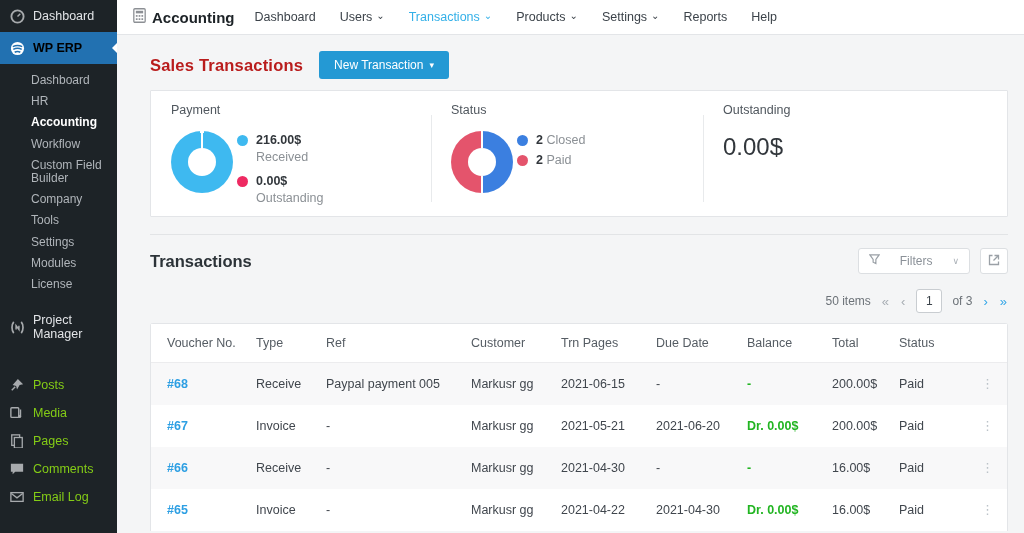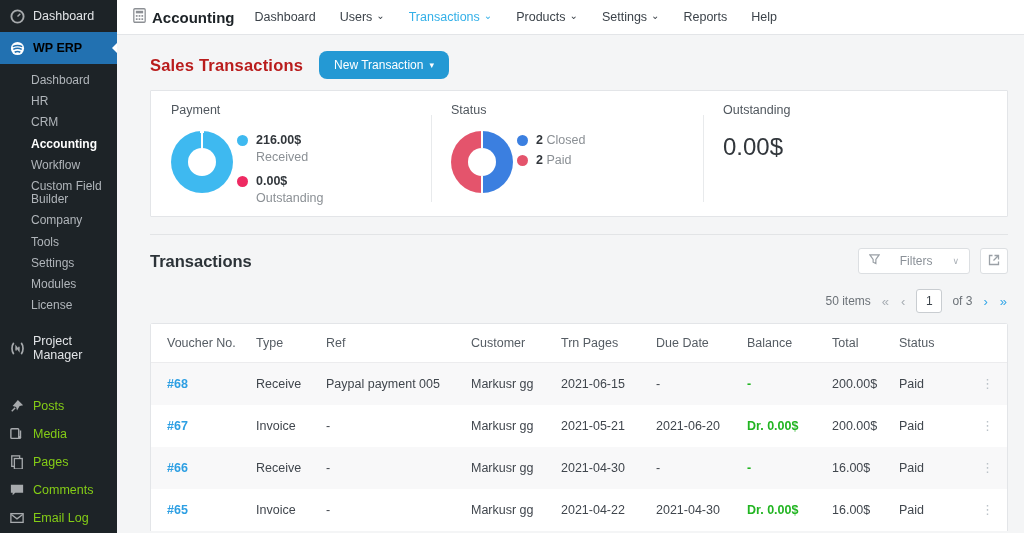--- a/index.html
+++ b/index.html
@@ -27,21 +27,21 @@
   .app-title { display:flex; align-items:center; gap:6px; font-size:15px; font-weight:bold; color:#1d2327; }
   .topnav { display:flex; list-style:none; gap:24px; font-size:12.5px; color:#3c434a; }
   .topnav li { display:flex; align-items:center; gap:4px; cursor:pointer; }
   .topnav li .caret { font-size:10px; color:inherit; margin-top:-3px; }
   .topnav li.active { color:#33b0e8; }
 
   .content { flex:1; padding:0 16px 0 33px; overflow:hidden; }
 
   .page-head { display:flex; align-items:center; gap:16px; margin-top:15px; height:30px; }
   .page-title { font-size:16.5px; font-weight:bold; color:#b91c1c; letter-spacing:.2px; }
-  .btn-primary { background:#2499d4; color:#fff; border:none; border-radius:8px; font-size:12px; padding:7px 15px; cursor:pointer; display:flex; align-items:center; gap:6px; font-family:inherit; }
+  .btn-primary { background:#2499d4; color:#fff; border:none; border-radius:3px; font-size:12px; padding:7px 15px; cursor:pointer; display:flex; align-items:center; gap:6px; font-family:inherit; }
   .btn-primary .arrow { font-size:9px; }
 
   
   .summary-card { margin-top:10px; background:#fff; border:1px solid #e3e5e8; border-radius:1px; height:127px; display:flex; }
   .sum-col { padding:12px 0 12px 20px; position:relative; }
   .sum-col.payment { width:280px; }
   .sum-col.status { width:272px; }
   .sum-col.outstanding { flex:1; }
   .sum-col + .sum-col::before { content:""; position:absolute; left:0; top:24px; bottom:14px; width:1px; background:#e8eaec; }
   .sum-title { font-size:12.5px; color:#50575e; }
@@ -108,21 +108,20 @@
             <path d="M3 6 C6 4.5, 10 4.5, 13 6" stroke="#2271b1" stroke-width="1.6" fill="none"></path>
             <path d="M3.5 9 C6 7.5, 10 7.5, 12.5 9" stroke="#2271b1" stroke-width="1.6" fill="none"></path>
             <path d="M5 12 C7 10.8, 9 10.8, 11 12" stroke="#2271b1" stroke-width="1.6" fill="none"></path>
           </svg>
       </span>
       <span>WP ERP</span>
     </div>
     <ul class="submenu">
       <li>Dashboard</li>
       <li>HR</li>
-      <li>CRM</li>
       <li class="current">Accounting</li>
       <li>Workflow</li>
       <li>Custom Field Builder</li>
       <li>Company</li>
       <li>Tools</li>
       <li>Settings</li>
       <li>Modules</li>
       <li>License</li>
     </ul>
     <div class="sb-item">

